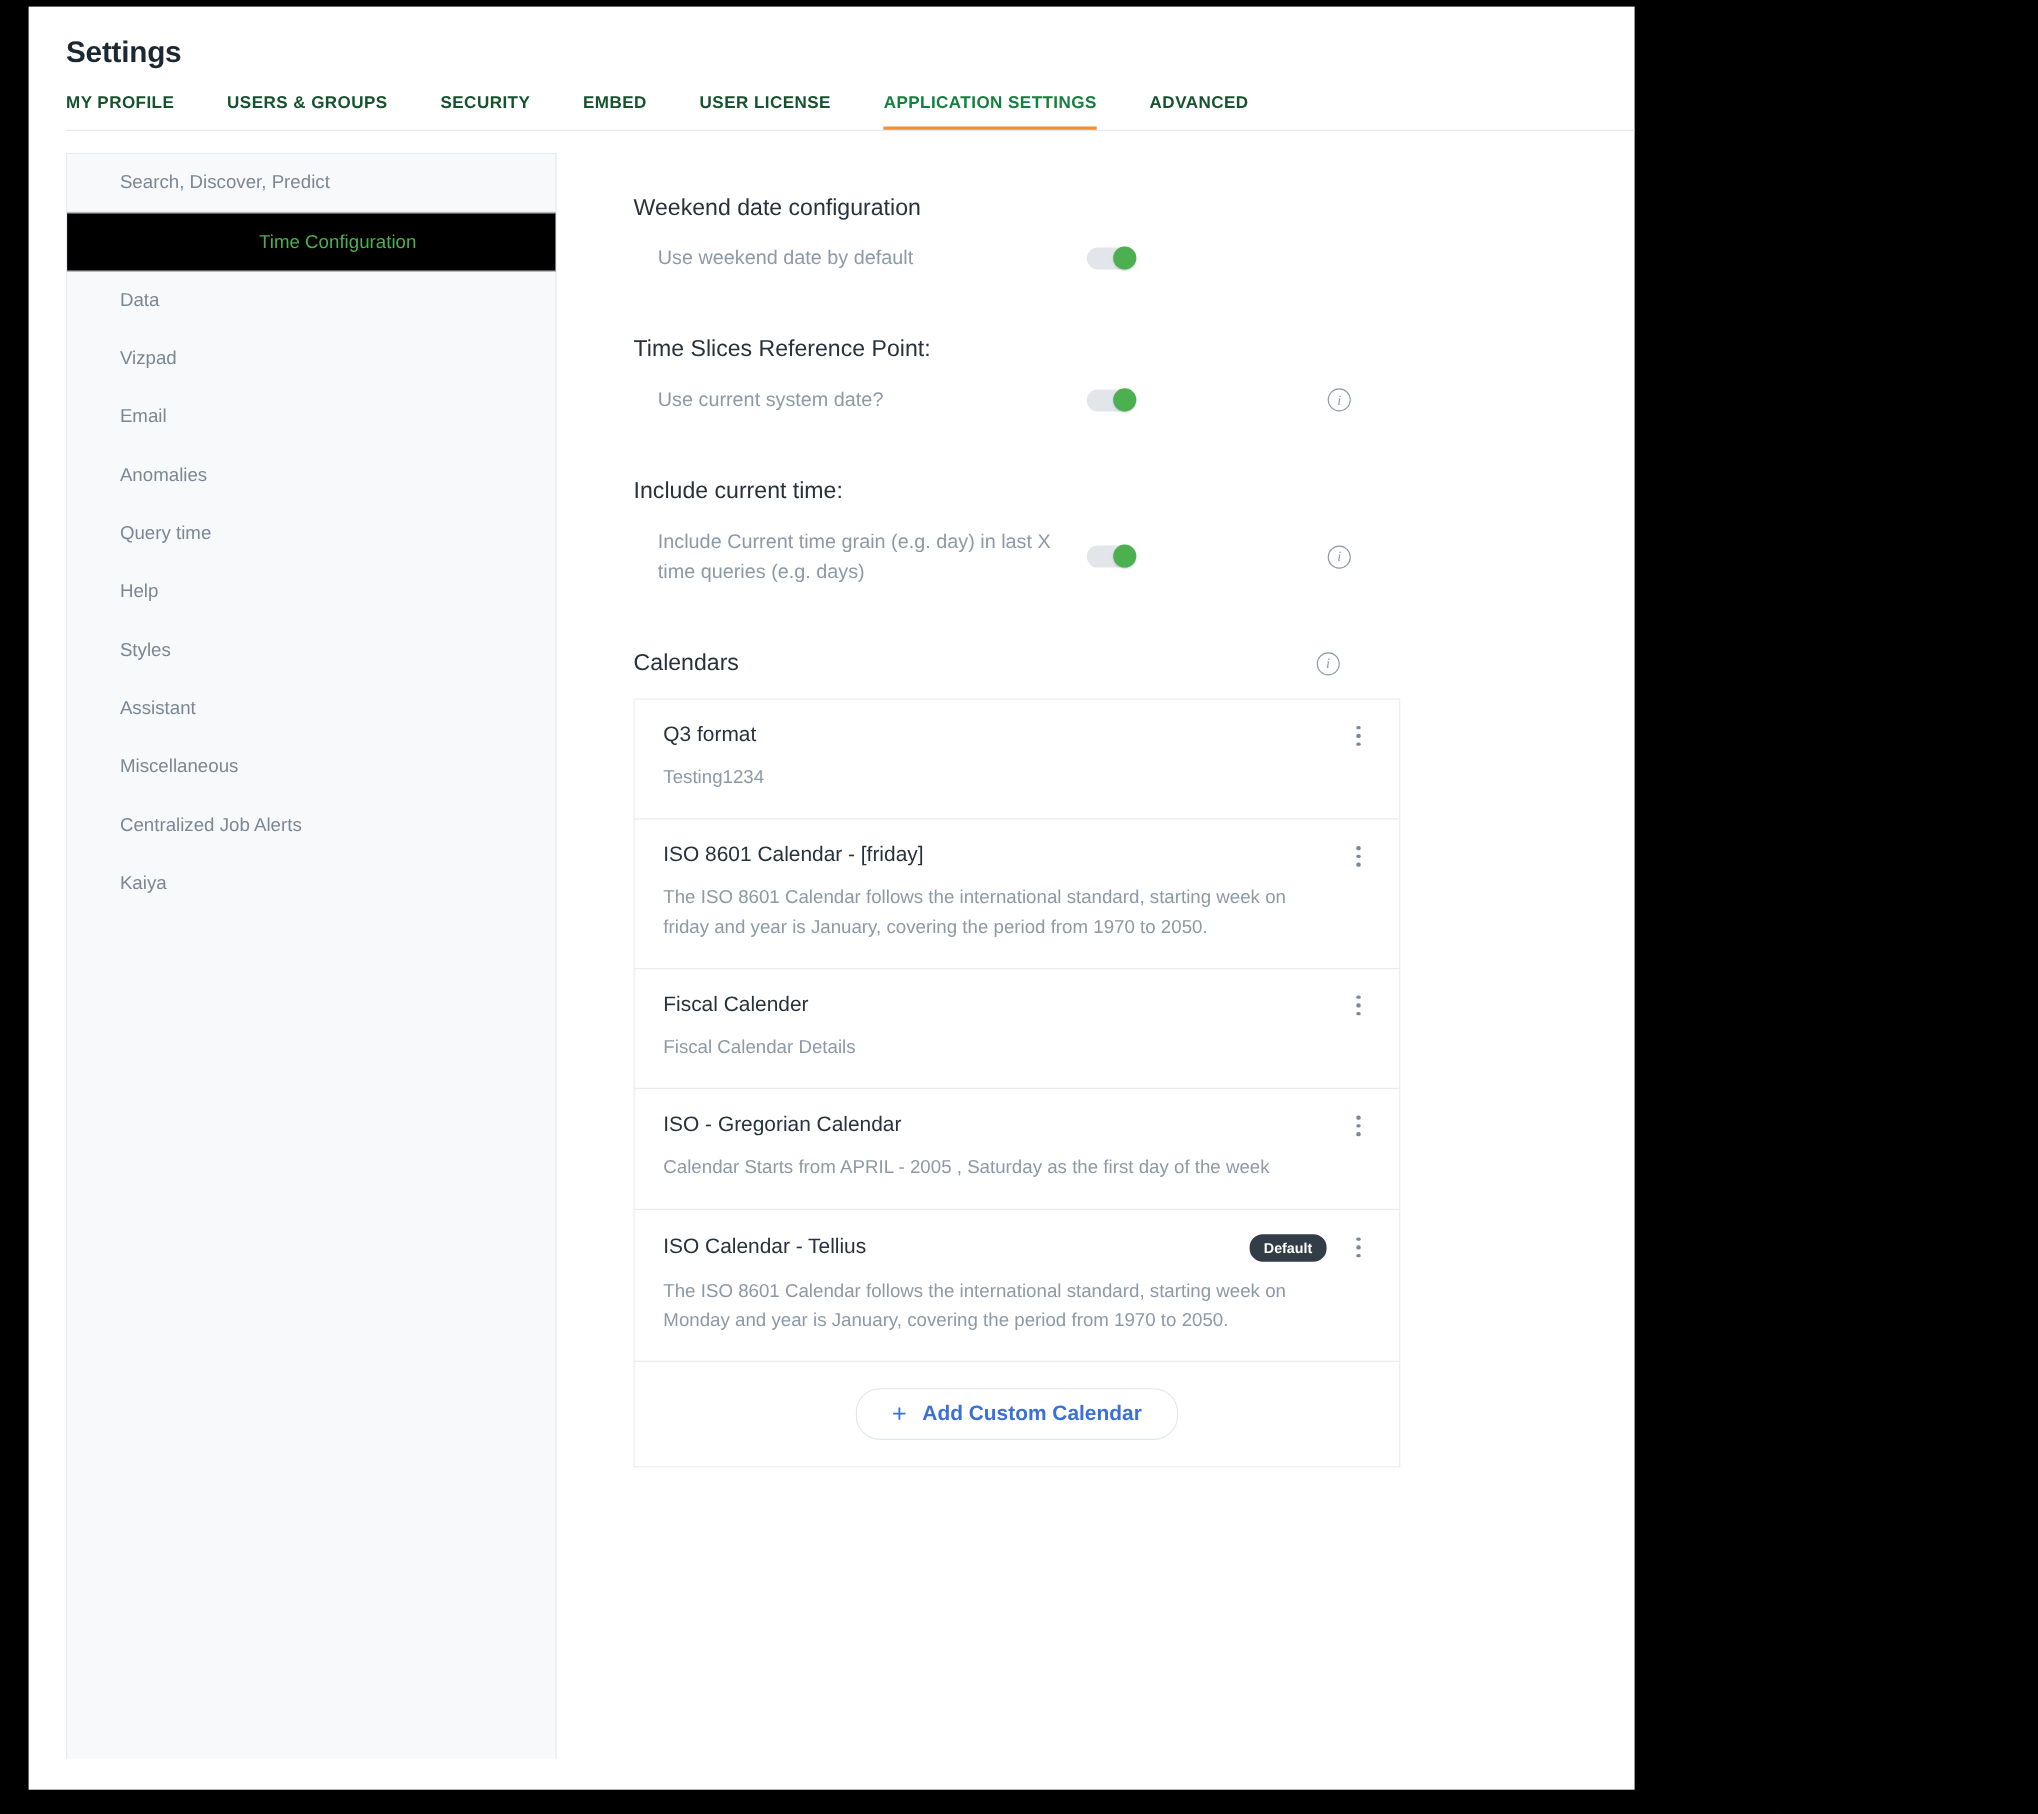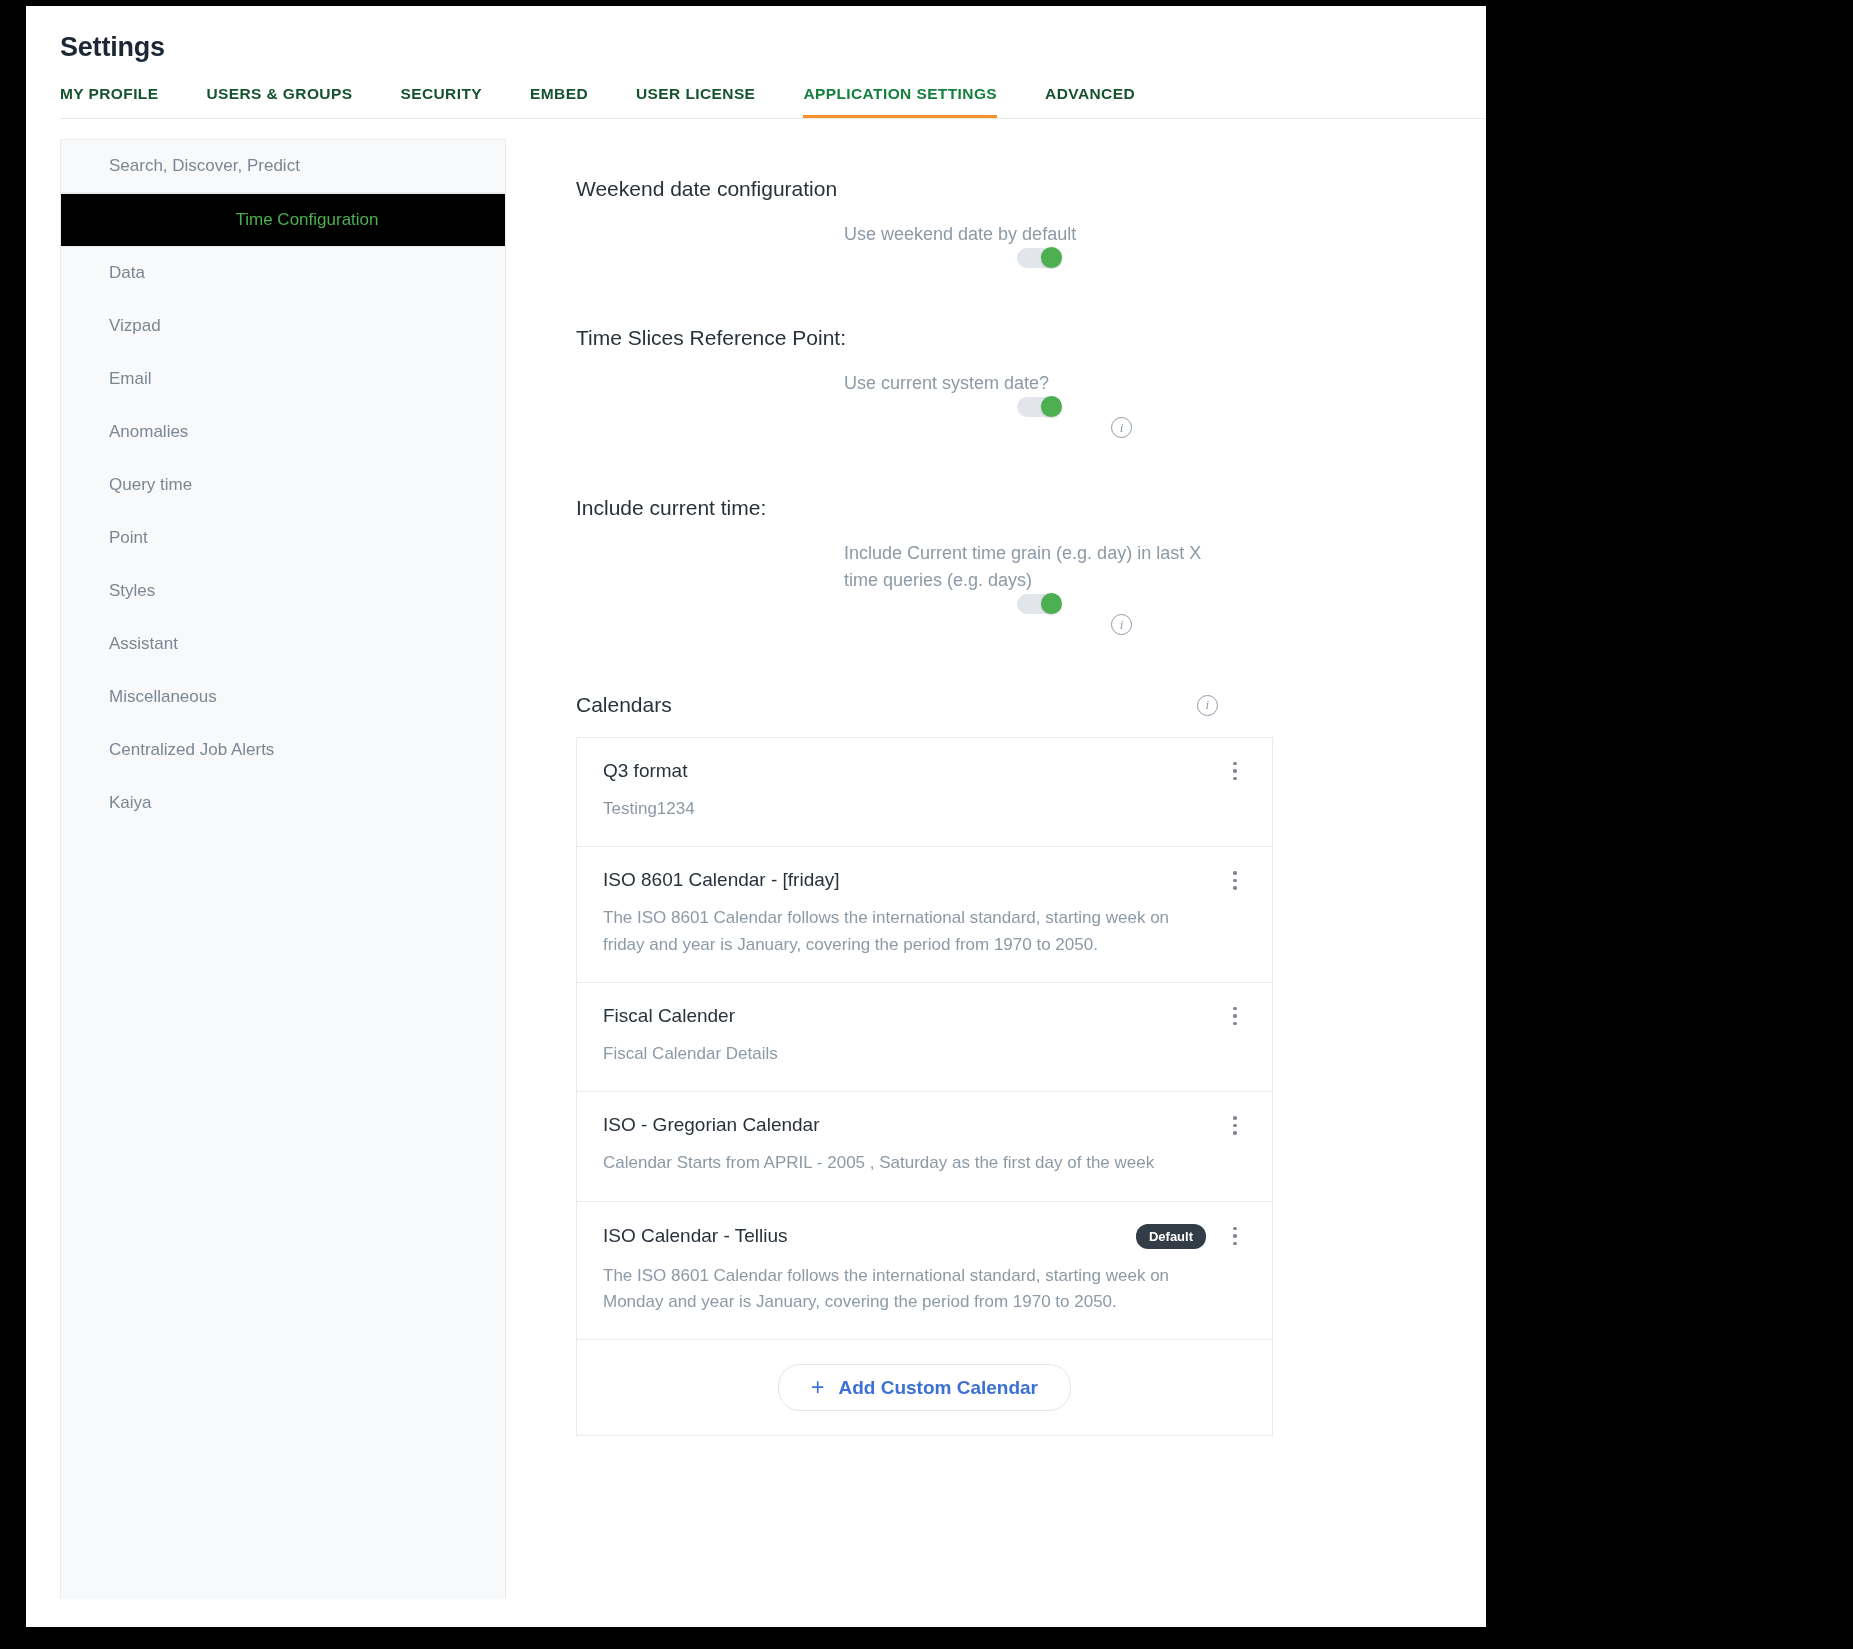--- a/index.html
+++ b/index.html
@@ -112,21 +112,20 @@
     margin: 0 0 20px 0;
     font-weight: normal;
   }
   .section-title.spaced { margin-top: 58px; }
 
   .setting-row {
     display: flex;
     align-items: center;
     margin-left: 22px;
     margin-bottom: 4px;
-    flex-direction: column;
   }
   .setting-label {
     font-size: 18px;
     color: #8c99a6;
     width: 380px;
     line-height: 1.5;
   }
   .toggle {
     width: 44px;
     height: 20px;
@@ -278,21 +277,21 @@
   <div class="body-wrap">
 
     <div class="sidebar" id="sidebar">
         <div class="side-item first">Search, Discover, Predict</div>
         <div class="side-item active">Time Configuration</div>
         <div class="side-item">Data</div>
         <div class="side-item">Vizpad</div>
         <div class="side-item">Email</div>
         <div class="side-item">Anomalies</div>
         <div class="side-item">Query time</div>
-        <div class="side-item">Point</div>
+        <div class="side-item">Help</div>
         <div class="side-item">Styles</div>
         <div class="side-item">Assistant</div>
         <div class="side-item">Miscellaneous</div>
         <div class="side-item">Centralized Job Alerts</div>
         <div class="side-item">Kaiya</div>
       </div>
 
     <div class="main">
 
       <div class="section-title">Weekend date configuration</div>

